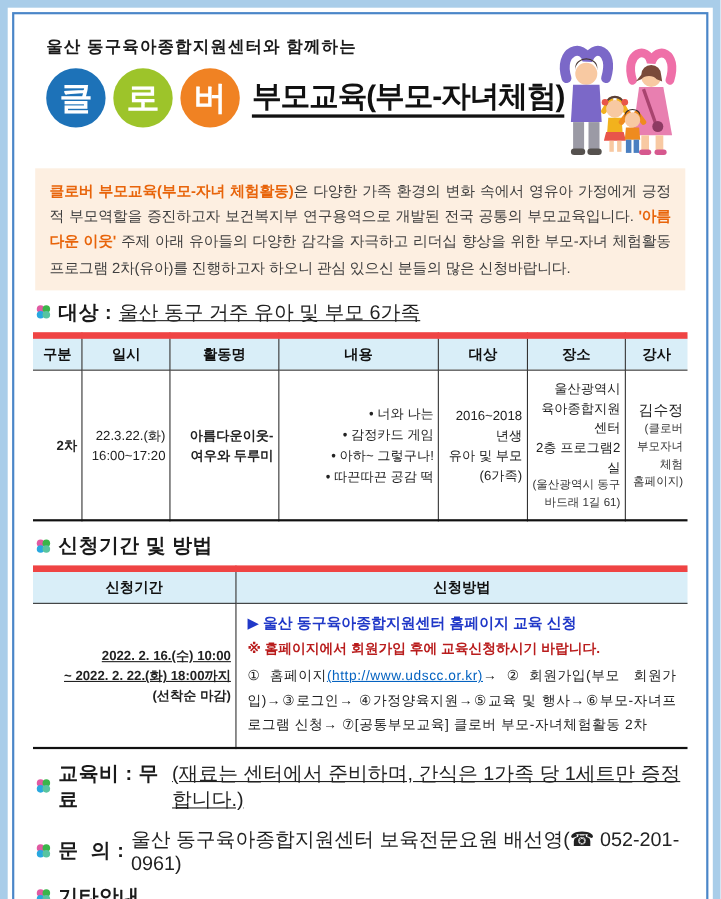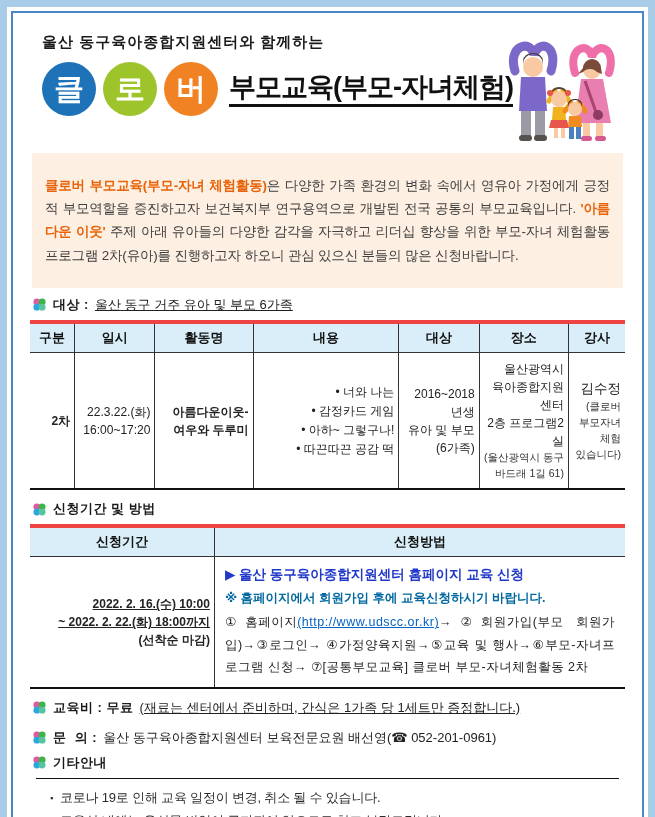--- a/index.html
+++ b/index.html
@@ -29,34 +29,34 @@
     flex:none;
   }
   .hdr-title {
     font-size:27px; font-weight:bold; color:#111;
     border-bottom:3px solid #111; line-height:1.25; letter-spacing:-1px;
     margin-left:4px; white-space:nowrap;text-align:center;
   }
   .family-illo { position:absolute; right:2px; top:2px; }
   
   .intro {
-    background:#fdefe1; padding:21px 13px; margin:2px 2px 8px 2px;
+    background:#fdefe1; padding:9px 13px; margin:2px 2px 8px 2px;
     font-size:13.5px; line-height:1.72; text-align:justify; color:#404040;
     letter-spacing:-0.2px;
   }
   .hl { color:#e8640a; font-weight:bold; }
   
-  .secline { display:flex; align-items:center; gap:6px; margin:7px 2px 6px 2px; font-size:13px; }
+  .secline { display:flex; align-items:center; gap:6px; margin:7px 2px 6px 2px; font-size:18px; }
   .secline .lbl { font-weight:bold; color:#1a1a1a; letter-spacing:0.5px; }
   .secline .val { color:#222; }
   .u { text-decoration:underline; }
   .clover { flex:none; }
   
   table { border-collapse:collapse; width:100%; margin:4px 0 10px 0; }
-  .tbl { border-top:4px solid #ef4444; border-bottom:2px solid #111; }
+  .tbl { border-top:6px solid #ef4444; border-bottom:2px solid #111; }
   .tbl th {
     background:#d9eef8; font-size:13px; font-weight:bold; color:#111;
     padding:5px 2px; border:1px solid #333; border-top:none;
   }
   .tbl td {
     font-size:12px; color:#222; text-align:right; vertical-align:middle;
     padding:7px 4px; border:1px solid #333; border-bottom:none; line-height:1.5;
   }
   .tbl th:first-child, .tbl td:first-child { border-left:none; }
   .tbl th:last-child, .tbl td:last-child { border-right:none; }
@@ -64,21 +64,21 @@
   .round { font-weight:bold; font-size:13px;margin-top:39px; }
   .activity { color:#2b50c8; font-weight:bold; font-size:12.5px; white-space:pre-line; }
   .contents { text-align:left; padding-left:10px; }
   .contents div { margin:1px 0; }
   .sub { font-size:10.5px; color:#333; }
   .inst-name { font-size:13.5px; }
   
   .apply td { vertical-align:middle; }
   .period { color:#ff0000; font-weight:bold; font-size:13.5px; line-height:2.1; }
   .m-line1 { color:#2038c8; font-weight:bold; font-size:13.5px; }
-  .m-line2 { color:#0369a1; font-weight:bold; font-size:12.5px; margin-top:3px; }
+  .m-line2 { color:#b91c1c; font-weight:bold; font-size:12.5px; margin-top:3px; }
   .m-steps { font-size:12.5px; color:#222; margin-top:4px; text-align:justify; line-height:1.8; letter-spacing:0.5px; }
   .url { color:#0563c1; text-decoration:underline; }
   .apply td.method { text-align:left; padding:8px 10px; }
   
   .notes {
     border-top:1.5px solid #111; border-bottom:1.5px solid #111;
     margin:4px 6px 6px 6px; padding:8px 4px 8px 14px;
   }
   .note { font-size:13px; color:#2b2b2b; line-height:1.75; display:flex; gap:7px; letter-spacing:-0.2px; }
   .note .mk { font-size:9px; line-height:2.5; }
@@ -199,21 +199,21 @@
           <div class="pre">울산광역시
 육아종합지원센터
 2층 프로그램2실</div>
           <div class="pre sub">(울산광역시 동구
 바드래 1길 61)</div>
         </td>
         <td>
           <div class="inst-name">김수정</div>
           <div class="pre sub">(클로버
 부모자녀체험
-있습니다)</div>
+홈페이지)</div>
         </td>
       </tr>
     </tbody>
   </table>
 
   <div class="secline">
     <svg class="clover" width="15" height="15" viewBox="0 0 20 20">
         <circle cx="6.5" cy="6.5" r="4.6" fill="#e05aa2"></circle>
         <circle cx="13.5" cy="6.5" r="4.6" fill="#3ab54a"></circle>
         <circle cx="6.5" cy="13.5" r="4.6" fill="#29a8df"></circle>

